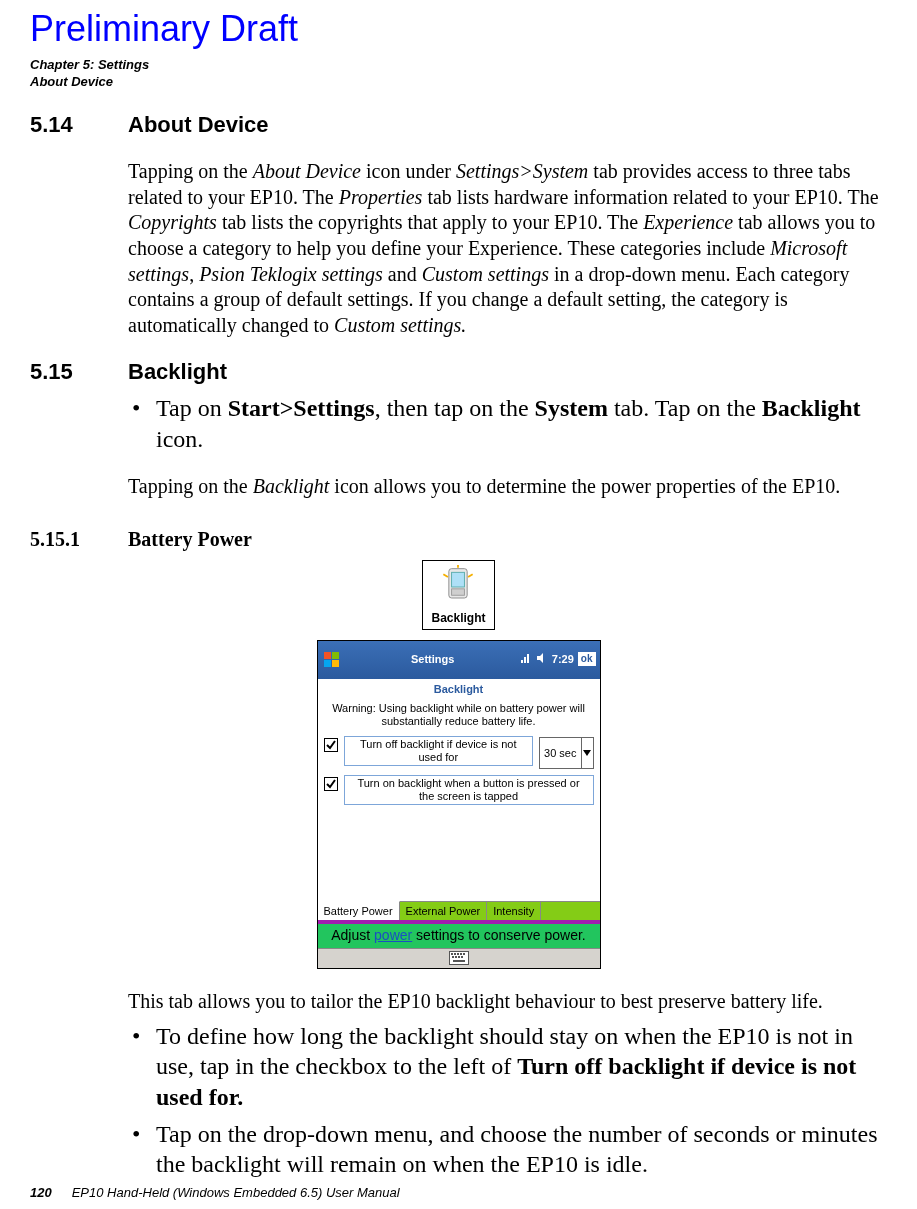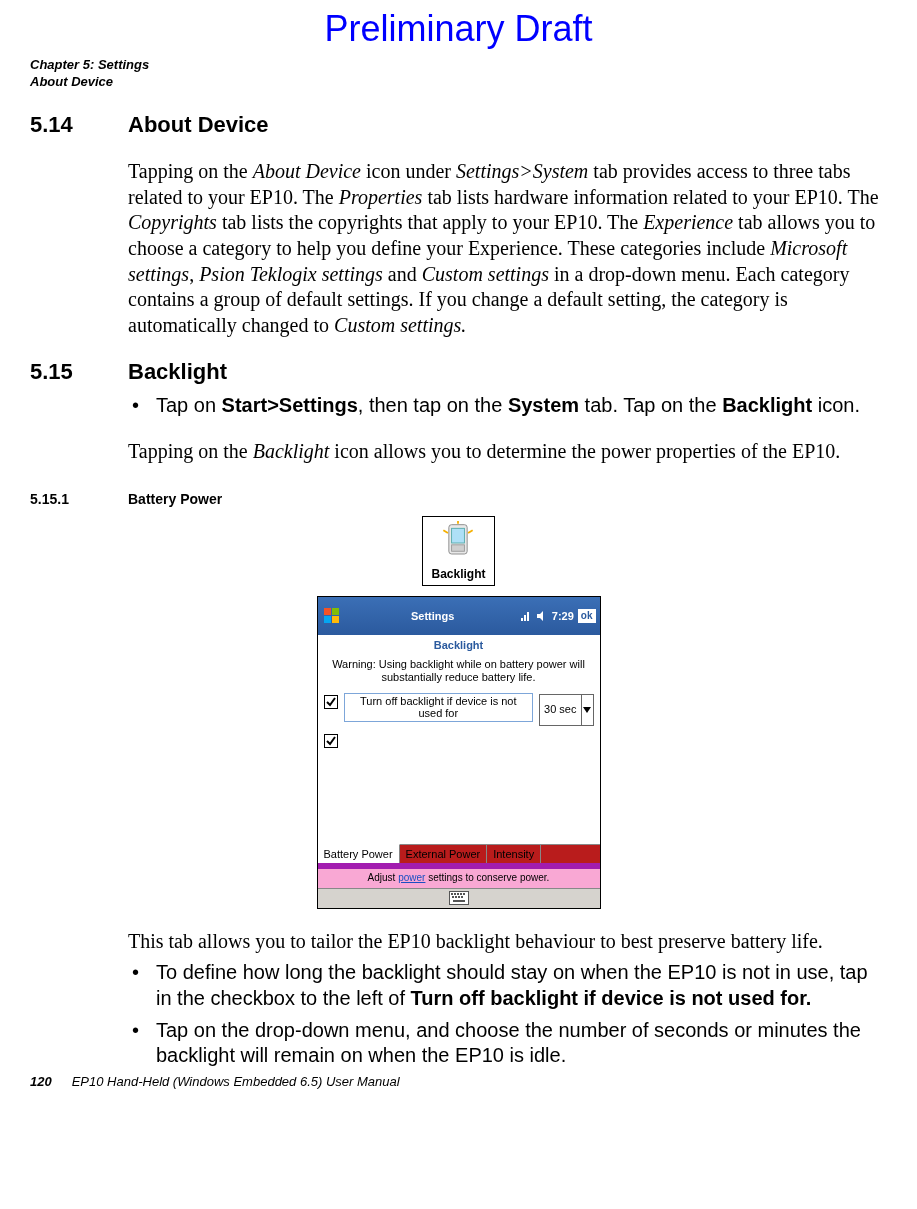--- a/index.html
+++ b/index.html
@@ -8,21 +8,21 @@
     background: #fff;
     font-family: Georgia, 'Times New Roman', serif;
     font-size: 19px;
     line-height: 1.3;
     color: #000;
     width: 917px;
     padding: 0 30px 30px 30px;
     position: relative;
   }
   .watermark {
-    text-align: center;
+    text-align: left;
     color: #0000ff;
     font-size: 36px;
     font-family: Arial, sans-serif;
     padding-top: 6px;
     padding-bottom: 4px;
   }
   .running-head {
     font-family: Verdana, Arial, sans-serif;
     font-style: italic;
     font-weight: bold;
@@ -34,23 +34,23 @@
     font-family: Verdana, Arial, sans-serif;
     font-weight: bold;
     font-size: 22px;
     margin-bottom: 6px;
   }
   .section-head .num {
     display: inline-block;
     width: 98px;
   }
   .subsection-head {
-    font-family: Liberation Sans, sans-serif;
-    font-weight: bold;
-    font-size: 14px;
+    font-family: Liberation Serif, serif;
+    font-weight: bold;
+    font-size: 20px;
     margin-top: 26px;
     margin-bottom: 8px;
   }
   .subsection-head .num {
     display: inline-block;
     width: 98px;
   }
   .body-p {
     margin-left: 98px;
     margin-bottom: 20px;
@@ -60,22 +60,22 @@
   }
   .body-p.tight { margin-bottom: 6px; }
   ul.bul {
     margin: 0 0 10px 98px;
     padding-left: 0;
     list-style: none;
   }
   ul.bul li {
     position: relative;
     padding-left: 28px;
-    font-family: Liberation Sans, sans-serif;
-    font-size: 20px;
+    font-family: Liberation Serif, serif;
+    font-size: 24px;
     line-height: 1.28;
     margin-bottom: 6px;
   }
   ul.bul li::before {
     content: "•";
     position: absolute;
     left: 4px;
     top: 0;
   }
   em.it { font-style: italic; }
@@ -116,21 +116,21 @@
     padding: 0 2px;
   }
   .titlebar .start {
     width: 18px; height: 16px; margin: 0 4px;
     display: flex; flex-wrap: wrap;
   }
   .titlebar .start span { width: 7px; height: 7px; margin: 0.5px; }
   .flag-r { background:#f35325;} .flag-g { background:#81bc06;}
   .flag-b { background:#05a6f0;} .flag-y { background:#ffba08;}
   .titlebar .ttl { flex: 1; }
-  .titlebar .status { display:flex; align-items:center; gap:4px; padding-right:2px; }
+  .titlebar .status { display:flex; align-items:flex-start; gap:4px; padding-right:2px; }
   .sig-icon { width:12px; height:12px; }
   .spk-icon { width:12px; height:12px; }
   .okbtn {
     background:#fff; color:#2b5a9e; border-radius:0;
     font-size:10px; font-weight:bold;
     padding: 0 3px; height:14px; line-height:14px;
   }
   .subtitle {
     color:#2b5a9e; font-weight:bold;
     padding: 3px 6px 4px 6px;
@@ -174,33 +174,33 @@
   }
   .space { height: 90px; }
   .tabs {
     display:flex; border-top:1px solid #888;
     background:#ece9d8;
   }
   .tab {
     padding:2px 6px;
     font-size:11px;
     border-right:1px solid #888;
-    background:#b91c1c;
+    background:#84cc16;
   }
   .tab.active {
     background:#fff;
     border-top:1px solid #fff;
     margin-top:-1px;
   }
   .tab.last { flex:1; border-right:none; }
   .adjust {
     padding:2px 6px 4px 6px;
-    font-size:10px;
-    border-top:6px solid #a21caf;
-    background:#f9a8d4;
+    font-size:14px;
+    border-top:4px solid #a21caf;
+    background:#22c55e;
   }
   .adjust a { color:#1a4fc2; text-decoration:underline; }
   .sip {
     background:#d6d3ce;
     border-top:1px solid #888;
     height:20px;
     display:flex; align-items:center; justify-content:center;
   }
   .sip svg { width:20px; height:14px; }
 
@@ -301,20 +301,21 @@
             </svg>
         </span>
       </div>
     </div>
     <div class="row2">
       <div class="chk">
         <svg viewBox="0 0 12 12">
             <path d="M2 6l3 3 5-7" stroke="#000" stroke-width="2" fill="none"></path>
           </svg>
       </div>
+      <div class="rlabel">Turn on backlight when a button is pressed or the screen is tapped</div>
     </div>
     <div class="space"></div>
     <div class="tabs">
       <div class="tab active">Battery Power</div>
       <div class="tab">External Power</div>
       <div class="tab">Intensity</div>
       <div class="tab last"></div>
     </div>
     <div class="adjust">
       <span>Adjust </span><a>power</a><span> settings to conserve power.</span>

